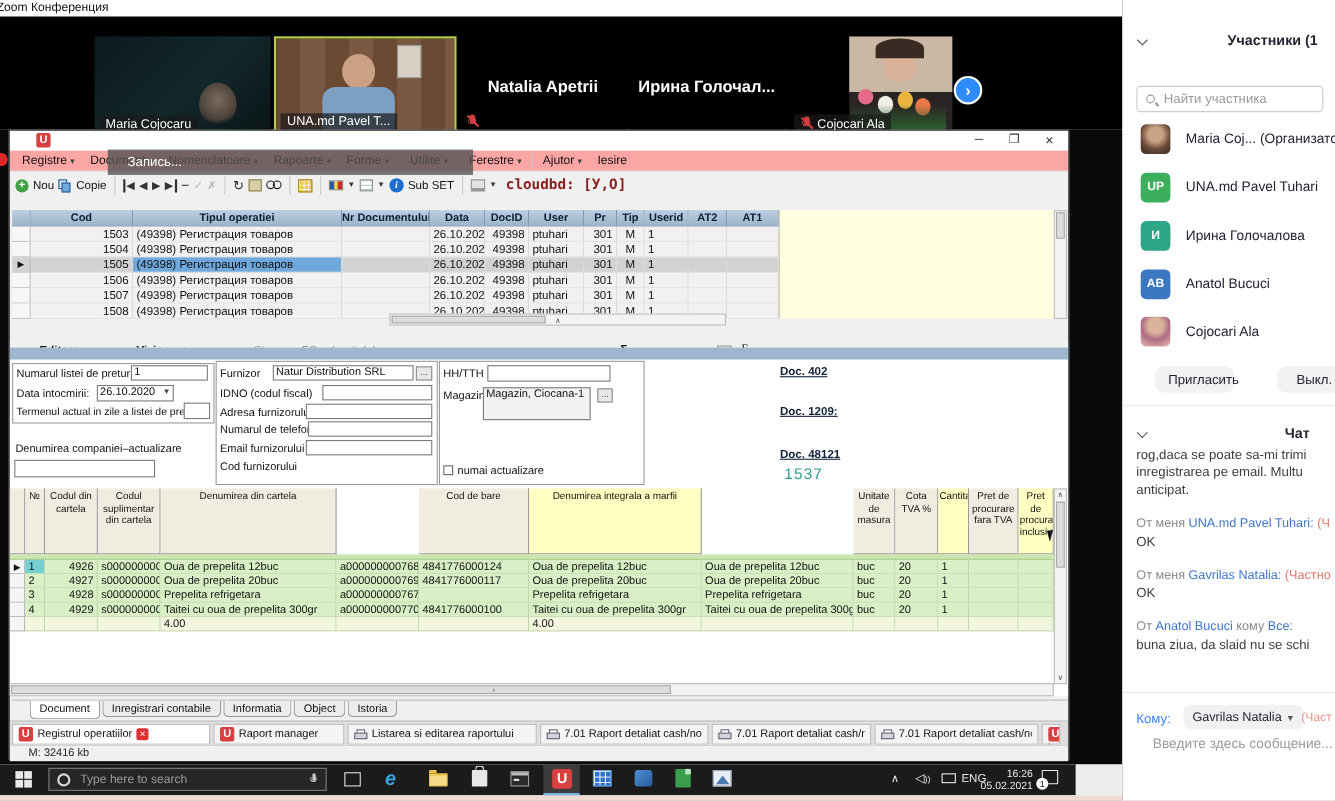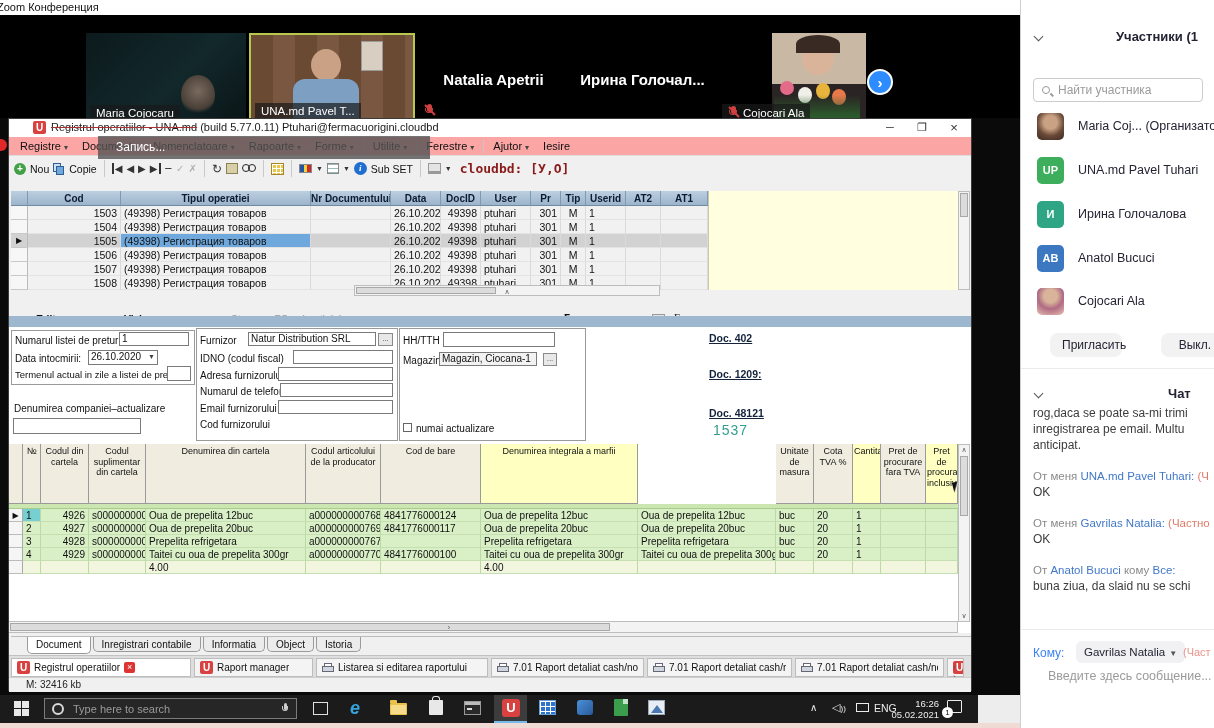--- a/index.html
+++ b/index.html
@@ -228,21 +228,20 @@
       </div>
     </div>
     <div class="abs next-btn">›</div>
   </div>
 
   <div class="abs shared">
 
     <div class="abs appwin">
       <div class="abs titlebar">
         <span class="una-ico abs" style="left:24px;top:2px;">U</span>
-        <span class="title-txt" style="left:42px;"><span class="title-struck">Registrul operatiilor - UNA.md</span><span> (build 5.77.0.11)  Ptuhari@fermacuorigini.cloudbd</span></span>
         <span class="winctl" style="left:866px;">─</span>
         <span class="winctl" style="left:898px;">❐</span>
         <span class="winctl" style="left:930px;font-size:13px;">×</span>
       </div>
       <div class="abs menubar" id="menubar">
           <div class="menu-item">Registre<span class="dn">▾</span></div>
           <div class="menu-item">Document<span class="dn">▾</span></div>
           <div class="menu-item">Nomenclatoare<span class="dn">▾</span></div>
           <div class="menu-item">Rapoarte<span class="dn">▾</span></div>
           <div class="menu-item">Forme<span class="dn">▾</span></div>
@@ -437,37 +436,36 @@
         <span class="flabel" style="left:191px;top:59px;">Numarul de telefon</span>
         <span class="finput" style="left:271px;top:56px;width:113px;height:14px;"></span>
         <span class="flabel" style="left:191px;top:76px;">Email furnizorului</span>
         <span class="finput" style="left:269px;top:73px;width:115px;height:14px;"></span>
         <span class="flabel" style="left:191px;top:92px;">Cod furnizorului</span>
 
         <div class="gbox" style="left:390px;top:1px;width:187px;height:113px;"></div>
         <span class="flabel" style="left:394px;top:8px;">HH/TTH</span>
         <span class="finput" style="left:434px;top:5px;width:112px;height:15px;"></span>
         <span class="flabel" style="left:394px;top:28px;">Magazin</span>
-        <span class="finput" style="left:430px;top:25px;width:98px;height:14px;background:#f2f2f2;">Magazin, Ciocana-1</span>
+        <span class="finput" style="left:430px;top:25px;width:98px;height:30px;background:#f2f2f2;">Magazin, Ciocana-1</span>
         <span class="fbtn" style="left:534px;top:26px;width:14px;height:13px;">...</span>
         <span class="cbox" style="left:394px;top:96px;"></span>
         <span class="flabel" style="left:407px;top:96px;">numai actualizare</span>
 
         <span class="doclink" style="left:700px;top:5px;">Doc. 402</span>
         <span class="doclink" style="left:700px;top:41px;">Doc. 1209:</span>
         <span class="doclink" style="left:700px;top:80px;">Doc. 48121</span>
         <span class="docnum" style="left:704px;top:95px;">1537</span>
 
         <div id="lower-grid" class="abs" style="left: 0px; top: 117px; width: 949px; height: 178px; background: rgb(255, 255, 255);">
             <div class="lh" style="left: 0px; top: 0px; width: 14px; height: 60px;"></div>
             <div class="lh" style="left: 14px; top: 0px; width: 18px; height: 60px;">№</div>
             <div class="lh" style="left: 32px; top: 0px; width: 48px; height: 60px;">Codul din cartela</div>
             <div class="lh" style="left: 80px; top: 0px; width: 57px; height: 60px;">Codul suplimentar din cartela</div>
             <div class="lh" style="left: 137px; top: 0px; width: 160px; height: 60px;">Denumirea din cartela</div>
-            <div class="lh" style="left: 297px; top: 0px; width: 75px; height: 60px;">Codul articolului de la producator</div>
             <div class="lh" style="left: 372px; top: 0px; width: 100px; height: 60px;">Cod de bare</div>
             <div class="lh yel" style="left: 472px; top: 0px; width: 157px; height: 60px;">Denumirea integrala a marfii</div>
             <div class="lh" style="left: 767px; top: 0px; width: 38px; height: 60px;">Unitate de masura</div>
             <div class="lh" style="left: 805px; top: 0px; width: 39px; height: 60px;">Cota TVA %</div>
             <div class="lh yel" style="left: 844px; top: 0px; width: 28px; height: 60px;">Cantitate</div>
             <div class="lh" style="left: 872px; top: 0px; width: 45px; height: 60px;">Pret de procurare fara TVA</div>
             <div class="lh yel" style="left: 917px; top: 0px; width: 32px; height: 60px;">Pret de procurare inclusiv</div>
             <div class="greenband" style="left: 0px; top: 60px; width: 949px; height: 5px;"></div>
             <div style="position: absolute; left: 0px; top: 65px; width: 949px; height: 13px;">
               <div class="lc marker" style="left: 0px; top: 0px; width: 14px; height: 13px; font-size: 8px;">▶</div>

